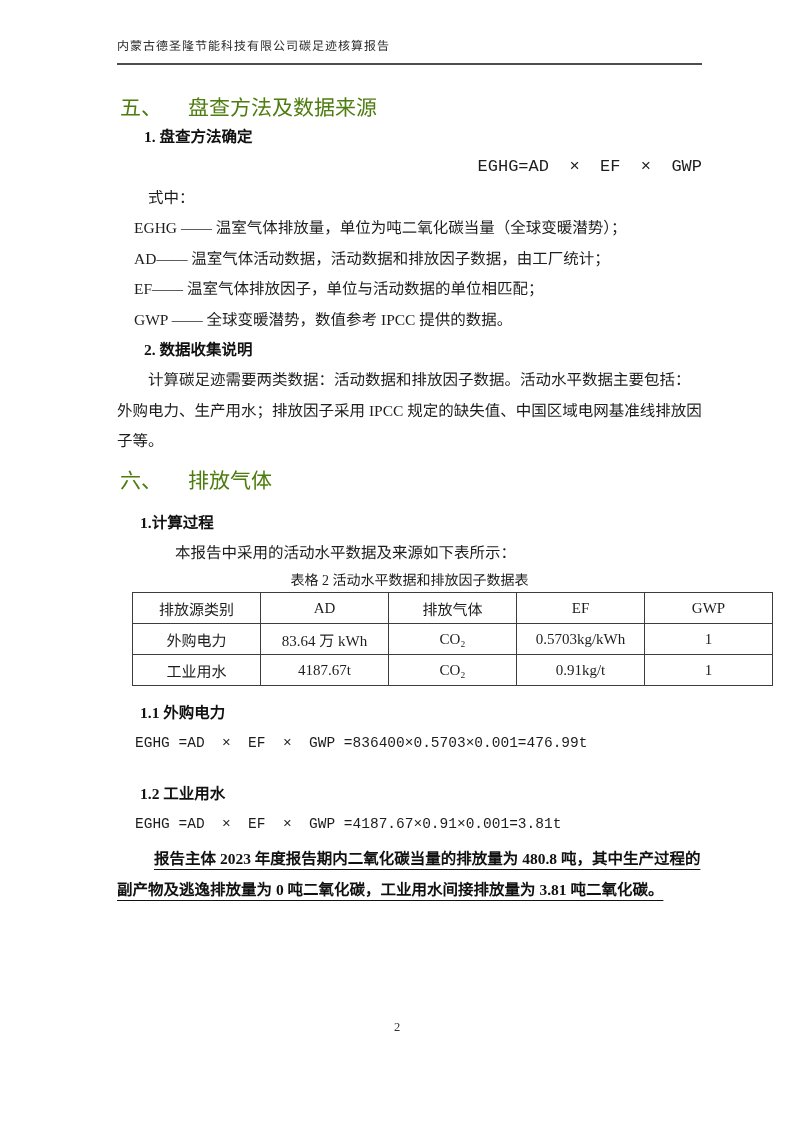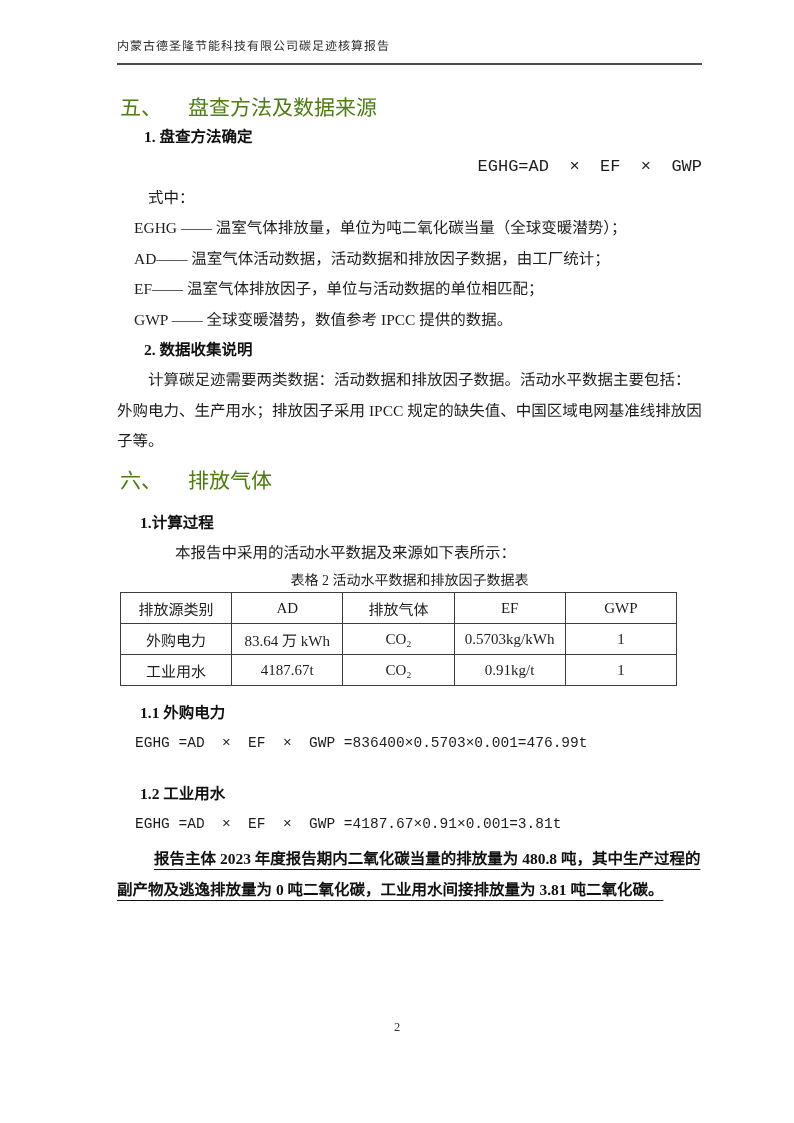--- a/index.html
+++ b/index.html
@@ -71,22 +71,22 @@
     color: #111;
   }
 
   
   .table-caption {
     text-align: center; font-size: 14px; line-height: 23px;
     margin-top: 1px;
   }
   table.data-table {
     border-collapse: collapse;
-    width: 557px;
-    margin-left: 3px;
+    width: 641px;
+    margin-left: 15px;
     table-layout: fixed;
   }
   table.data-table th, table.data-table td {
     border: 1px solid #3d3d3d;
     height: 31px;
     text-align: center; vertical-align: middle;
     font-size: 15px; font-weight: normal;
     font-family: "Liberation Serif", "DejaVu Serif", serif;
     padding: 0 2px;
   }

